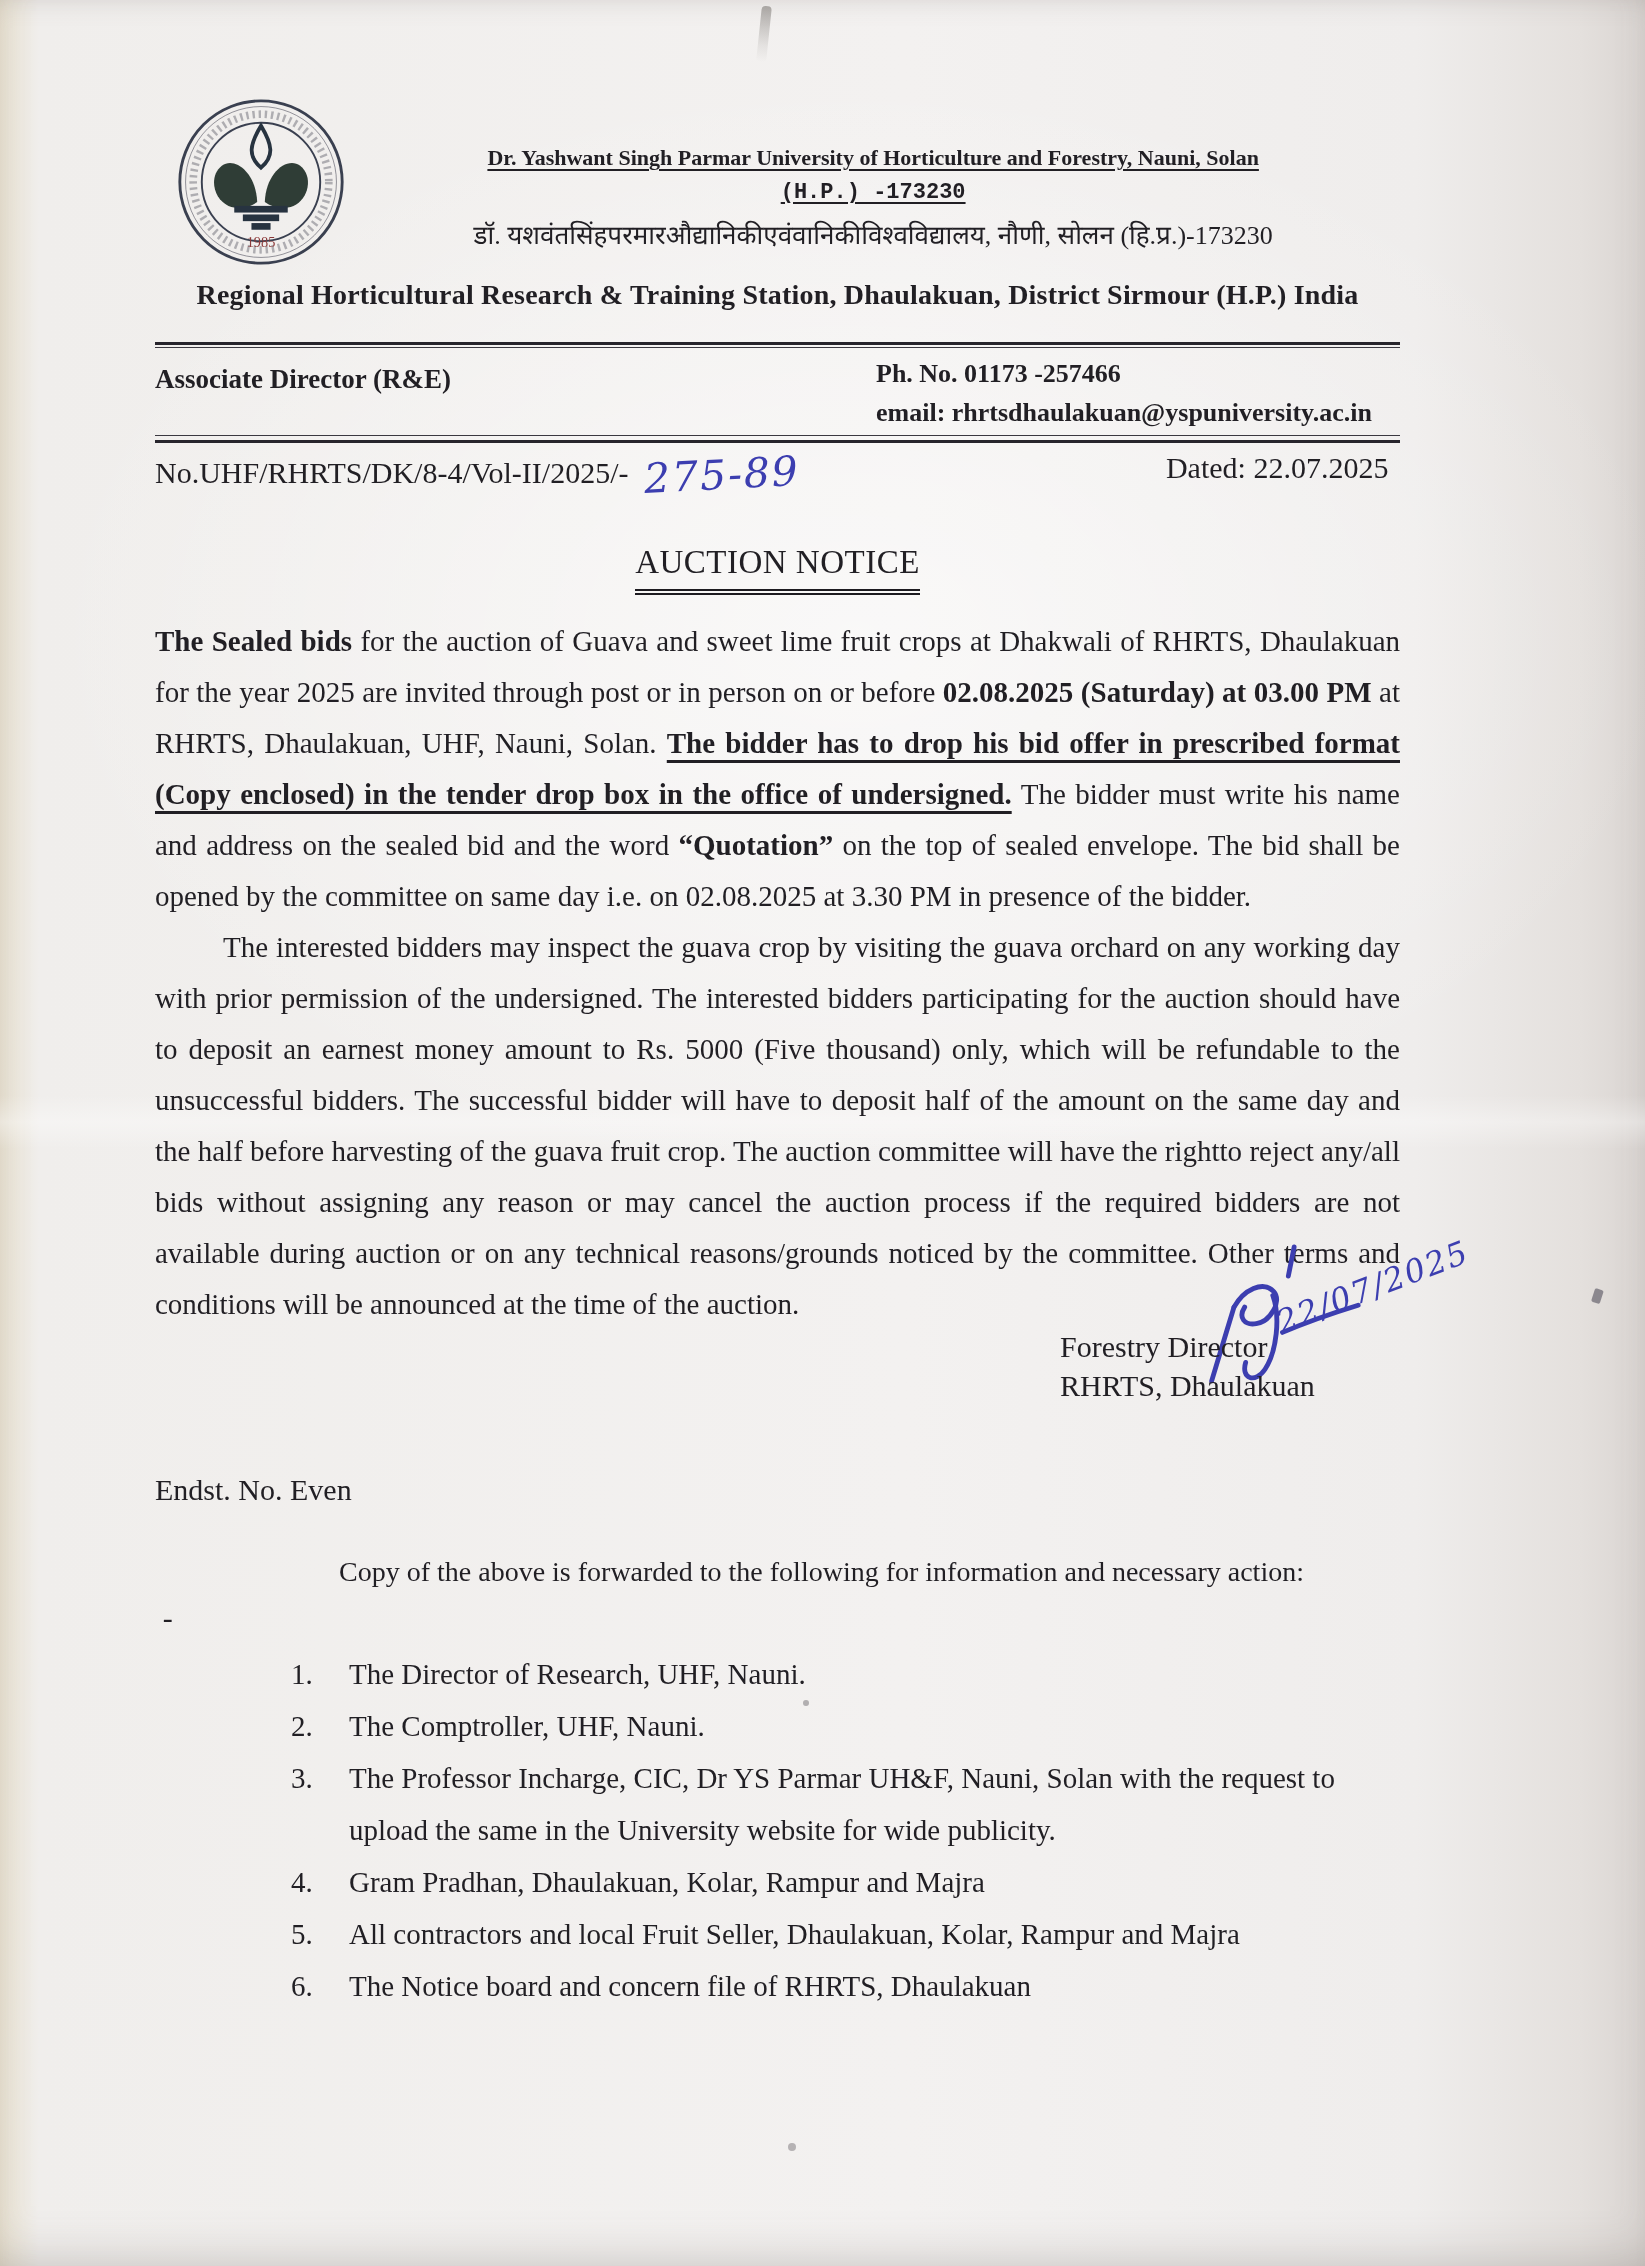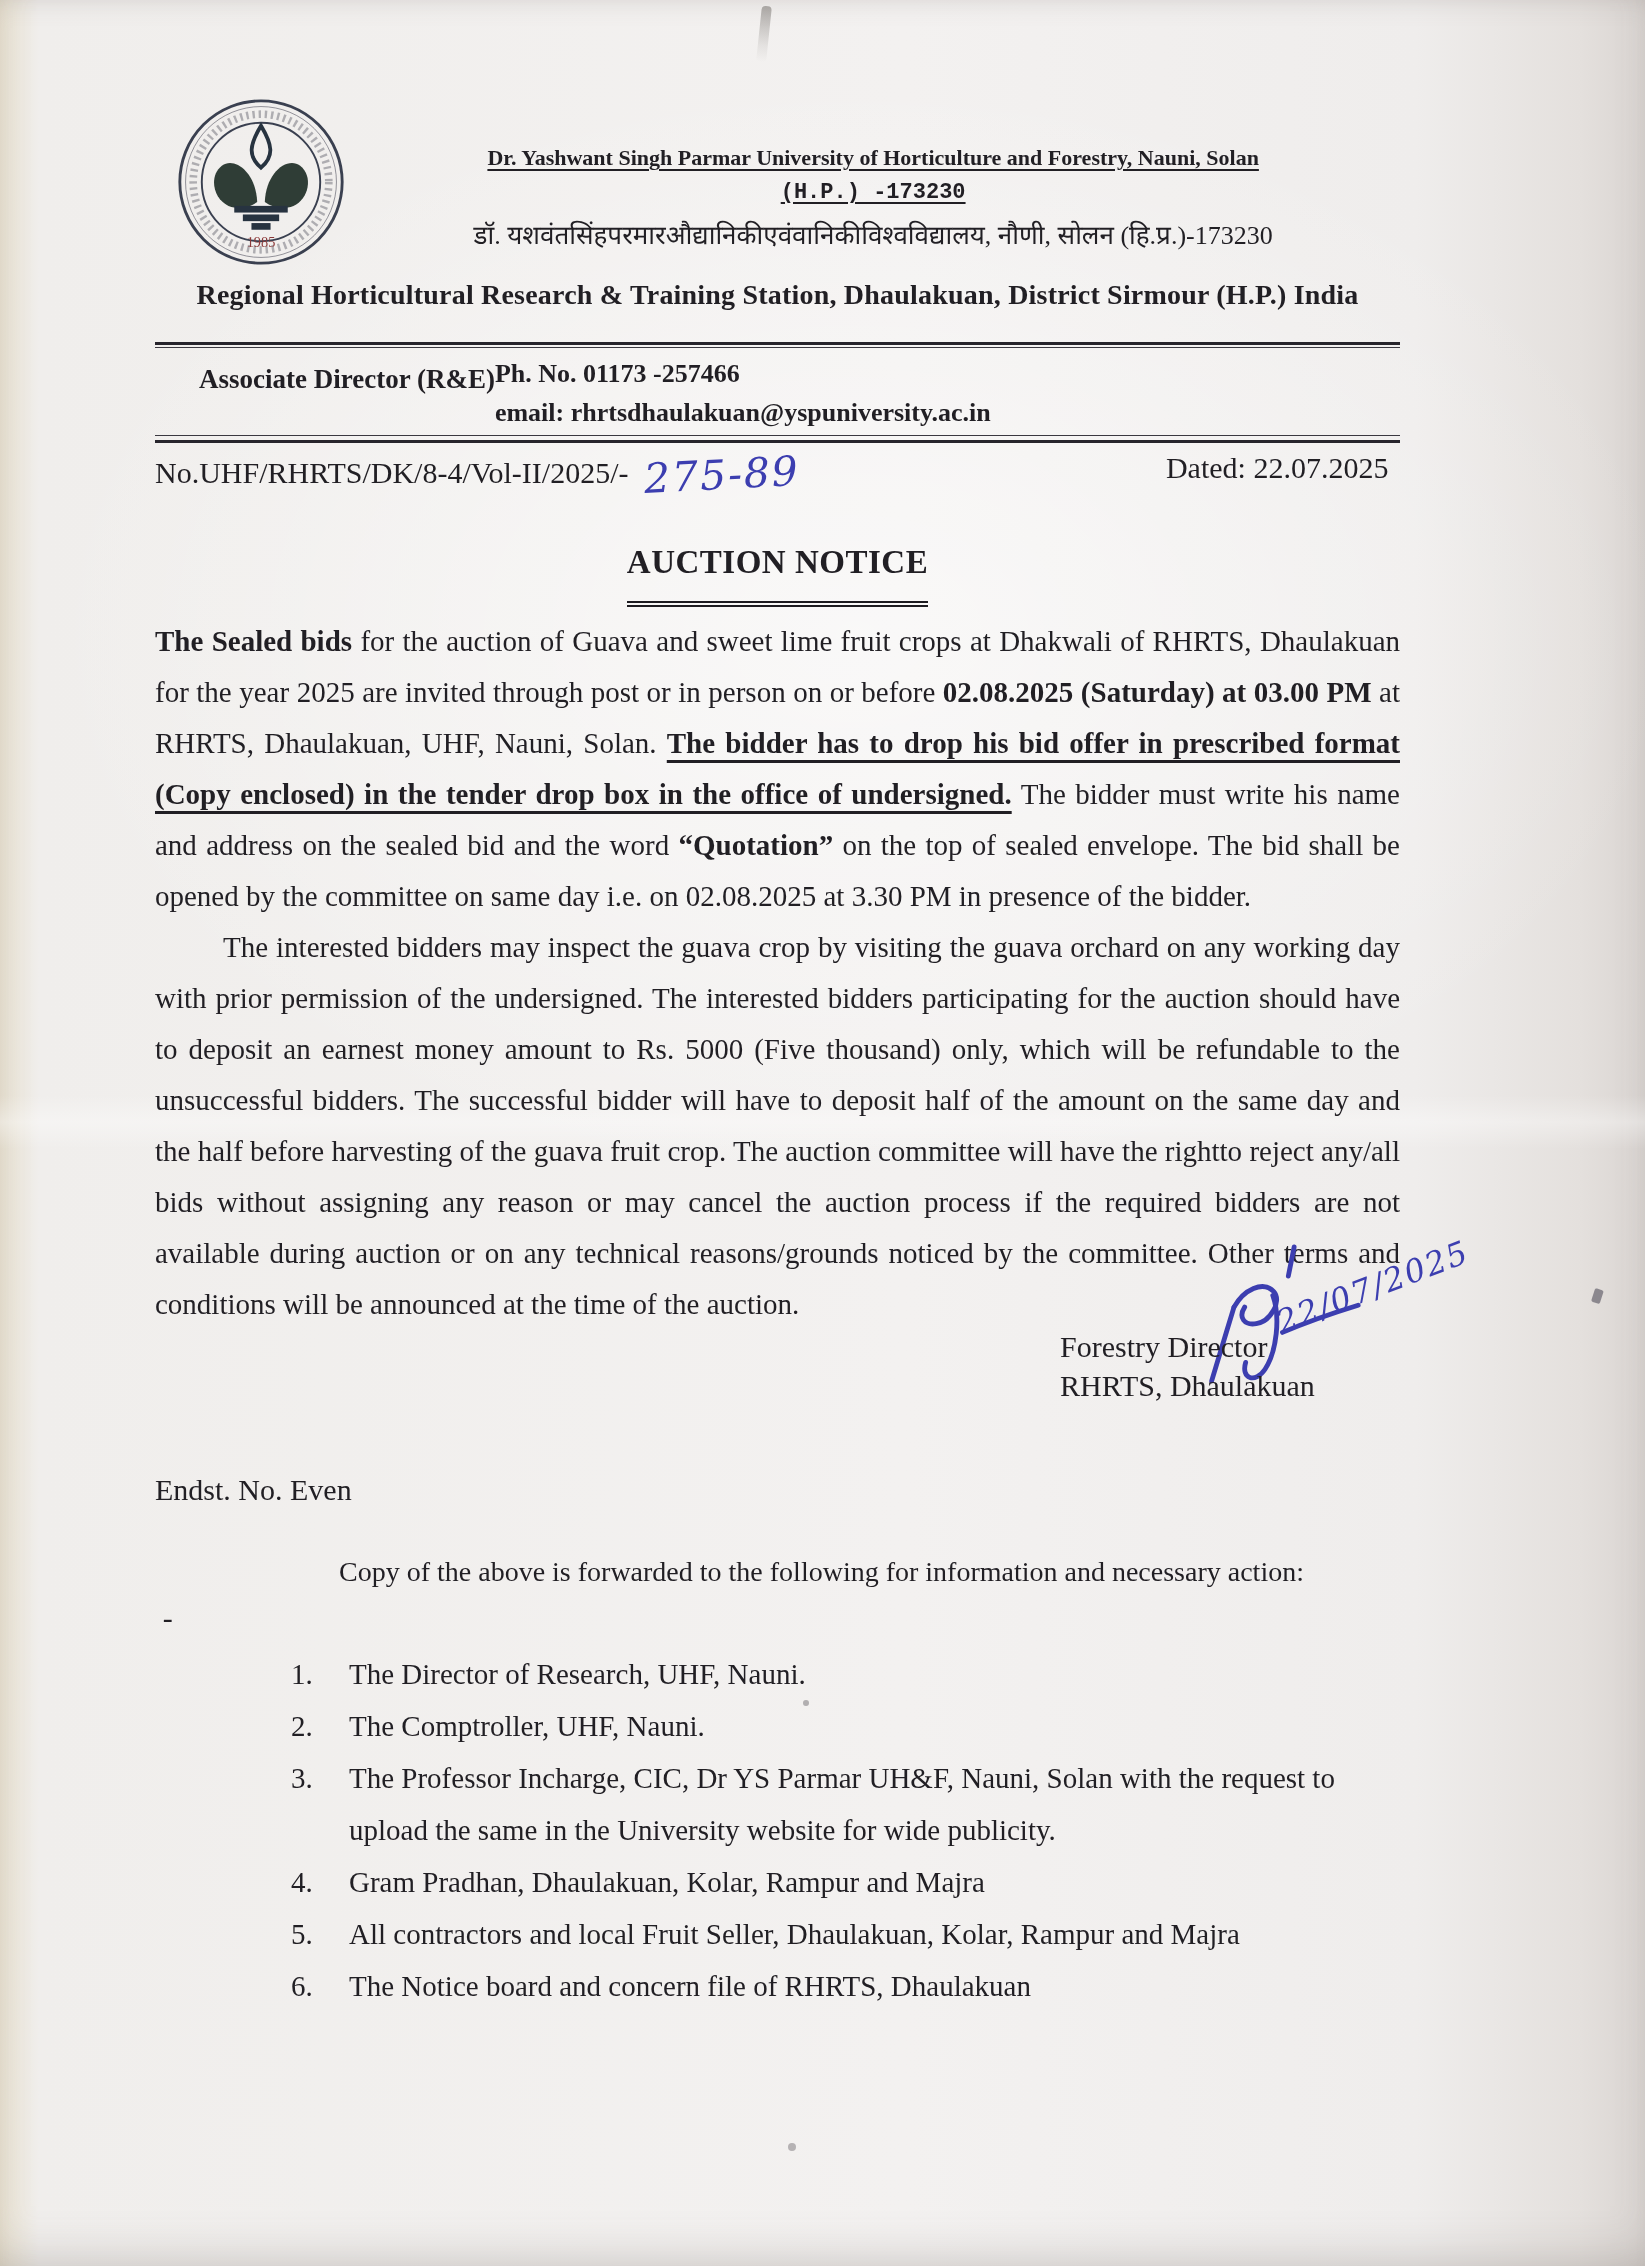--- a/index.html
+++ b/index.html
@@ -24,32 +24,32 @@
   .logo{width:170px;height:170px;margin-left:21.3px;flex:none;}
   .uni-block{flex:1;text-align:center;padding-top:43px;line-height:35px;}
   .uni-en{font-size:22px;font-weight:bold;text-decoration:underline;text-underline-offset:3.9px;}
   .uni-pin{font-size:22px;font-weight:bold;text-decoration:underline;text-underline-offset:3.9px;font-family:Liberation Mono, monospace;}
   .uni-hi{font-size:26px;margin-top:7.8px;font-family:"Liberation Serif","DejaVu Sans",serif;}
   .station{font-size:28px;font-weight:bold;text-align:center;margin-top:11.6px;letter-spacing:0.2px;}
 
   .rule-a{margin-top:31px;height:2.9px;border-top:3.9px solid #27252c;border-bottom:1px solid #3a3840;}
   .rule-b{margin-top:2.9px;height:3.9px;border-top:1px solid #3a3840;border-bottom:3.9px solid #27252c;}
 
-  .contact-row{display:flex;justify-content:flex-start;margin-top:5.8px;margin-left:44px;}
+  .contact-row{display:flex;justify-content:space-between;margin-top:5.8px;}
   .designation{font-size:27px;font-weight:bold;padding-top:9.7px;}
   .contact-right{width:524px;font-size:26px;font-weight:bold;line-height:39px;}
 
   .ref-row{display:flex;justify-content:space-between;margin-top:7.8px;align-items:flex-start;}
   .ref-left{font-size:30px;white-space:nowrap;}
   .hand{color:#3c3eb0;font-family:"DejaVu Serif",serif;font-style:italic;}
   .ref-hand{display:inline-block;font-size:41px;margin-left:7.8px;transform:rotate(-3deg);letter-spacing:1.9px;vertical-align:-5.8px;}
   .ref-date{font-size:30px;white-space:nowrap;padding-right:11.6px;}
 
   .title{ text-align:center;margin:45px 0 0 0;font-size:33px;letter-spacing:0.5px;}
-  .title span{font-weight:bold;border-bottom:6.8px double #1d1b20;padding-bottom:21px;}
+  .title span{font-weight:normal;border-bottom:6.8px double #1d1b20;padding-bottom:9px;}
 
   .para{font-size:29px;line-height:51px;text-align:justify;margin:0;}
   .para1{margin-top:35px;}
   .para2{text-indent:68px;}
   .b{font-weight:bold;}
   .bu{font-weight:bold;text-decoration:underline;text-decoration-thickness:2.9px;text-underline-offset:6.8px;}
 
   
   .sig-block{position:absolute;left:980px;top:1225px;width:466px;height:213px;}
   .sig-scrawl{position:absolute;left:221px;top:13.6px;width:228px;height:146px;}

